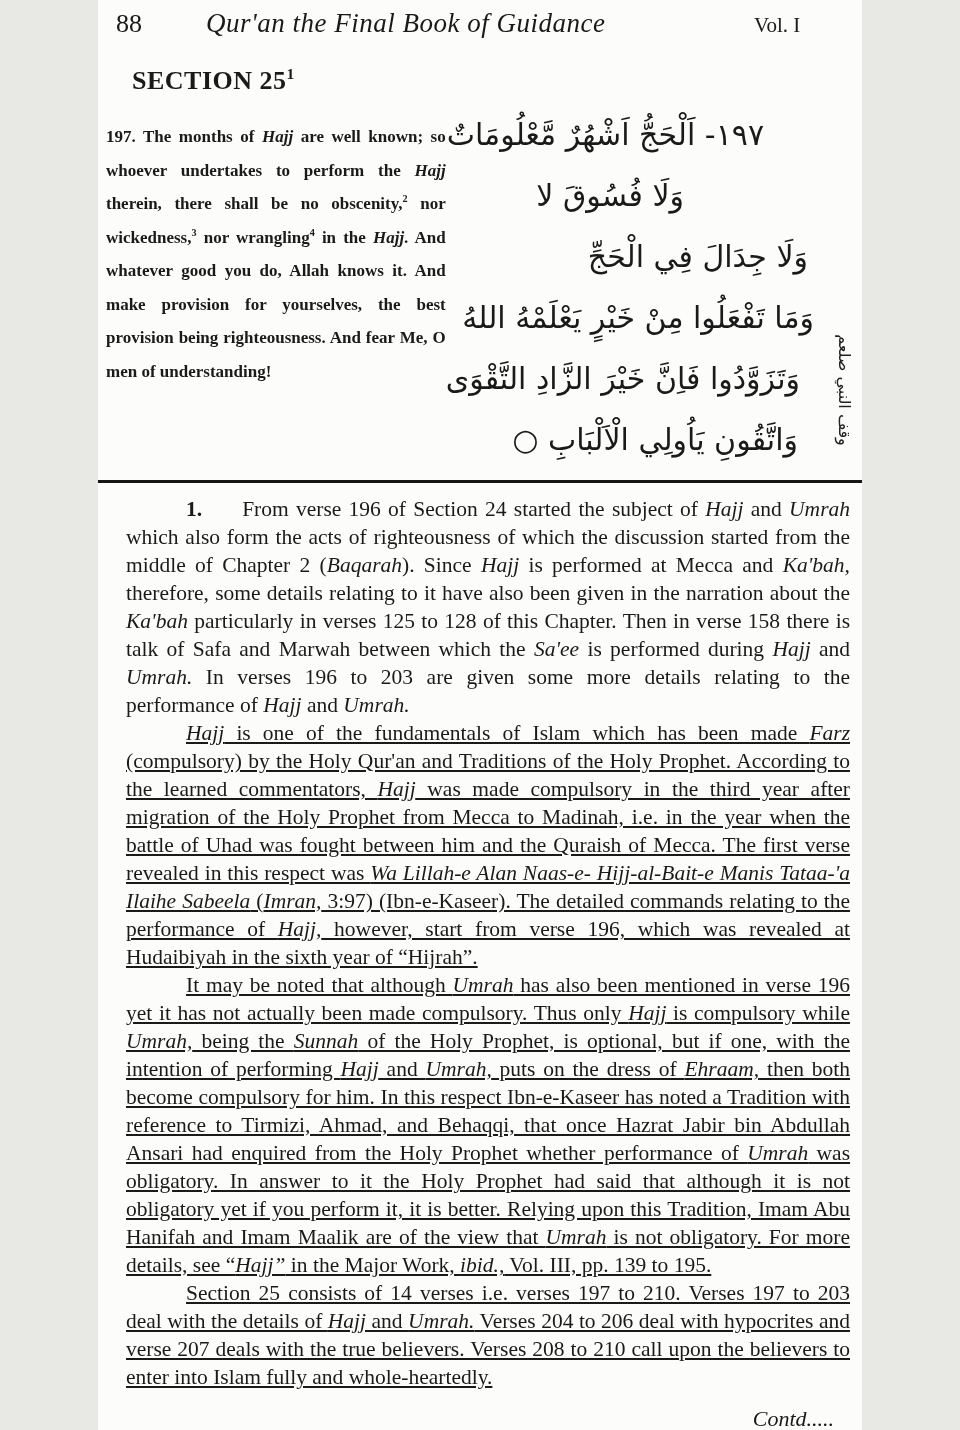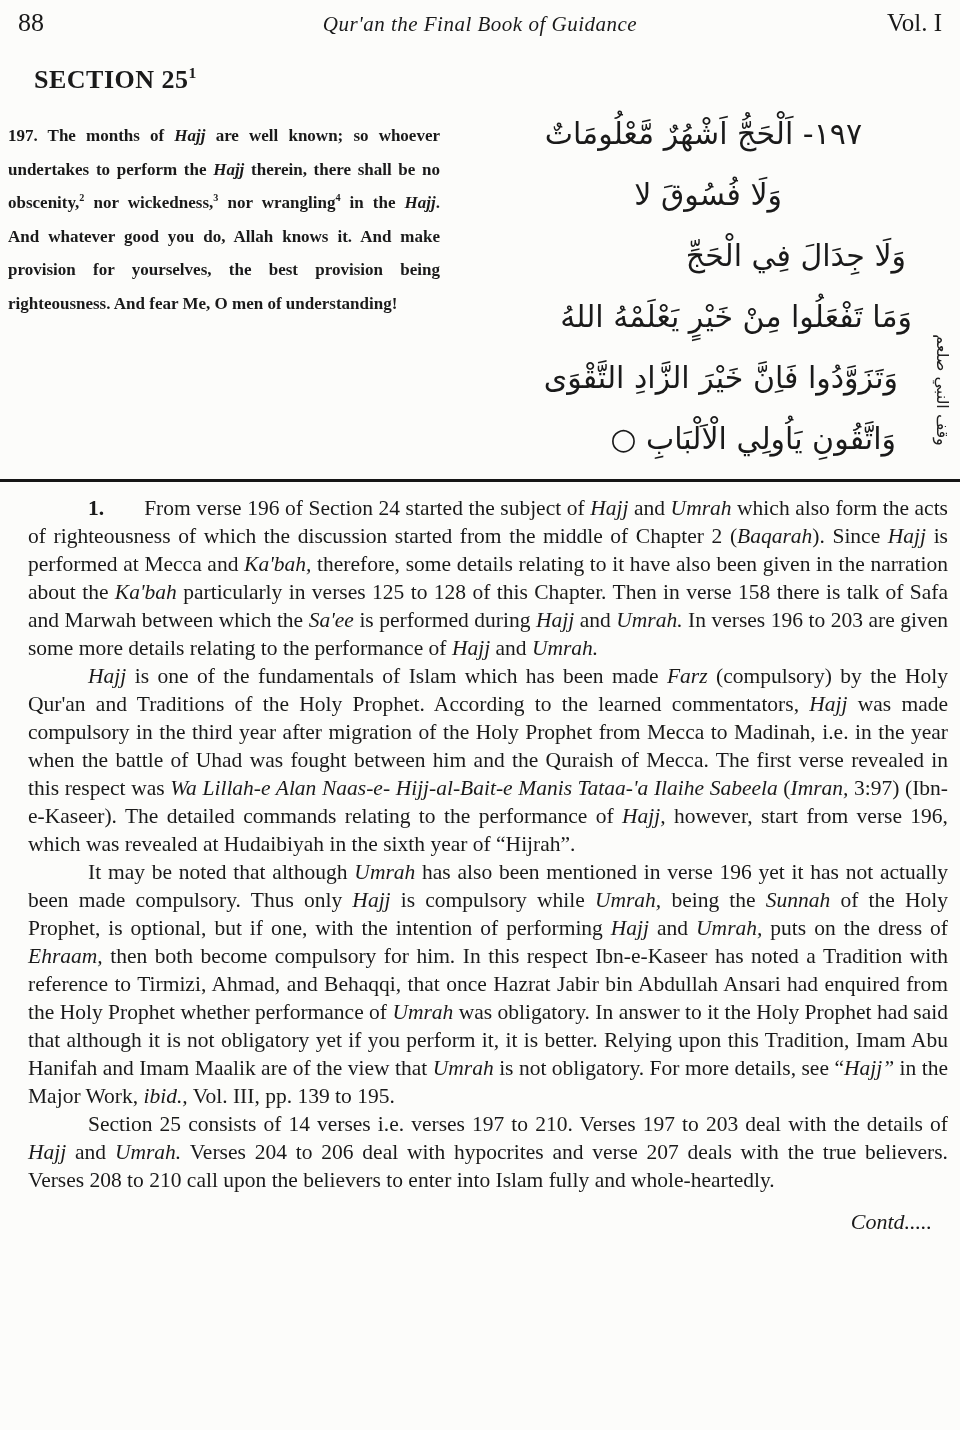--- a/index.html
+++ b/index.html
@@ -1,28 +1,28 @@
 <!DOCTYPE html>
 <html><head>
 <meta charset="utf-8">
 <style>
   html,body { margin:0; padding:0; background:#e8e8e4; }
   .page {
-    position:relative; width:960px; height:1430px; margin:0 auto;
+    position:relative; width:764px; height:1430px; margin:0 auto;
     background:#fcfcfa; color:#1a1a1a; overflow:hidden;
     font-family:"Liberation Serif", serif;
   }
   .it { font-style:italic; }
   sup { font-size:0.6em; vertical-align:super; line-height:0; }
 
   
   .hdr { display:flex; align-items:baseline; padding:8px 18px 0 18px; }
   .hdr .pageno { width:90px; font-size:26px; }
-  .hdr .rtitle { flex:1; text-align:center; font-style:italic; font-size:21px; letter-spacing:0.5px; }
-  .hdr .vol { width:90px; text-align:right; font-size:25px; }
+  .hdr .rtitle { flex:1; font-style:italic; font-size:27px; letter-spacing:0.5px; }
+  .hdr .vol { width:90px; font-size:21px; }
 
   
   .sect { margin-top:27px; font-weight:bold; font-size:26px; letter-spacing:0.5px;margin-left:34px; }
 
   
   .main { display:flex; margin-top:24px; padding:0 10px 0 8px; }
   .english {
     width:432px; font-weight:bold; font-size:17px; line-height:33.5px;
     text-align:justify; text-align-last:left;
   }
@@ -45,21 +45,21 @@
     color:#222;
   }
 
   
   .rule { border:none; border-top:3px solid #161616; margin:10px 0 0 0; width:960px; }
 
   
   .fnotes { padding:12px 12px 0 28px; font-size:21.5px; line-height:28px; text-align:justify; }
   .fnotes p { margin:0; }
   .fn-num { font-weight:bold; margin-left:60px; margin-right:40px; }
-  .fn-indent { text-indent:60px; }
+  .fn-indent { text-indent:60px;text-decoration:underline; }
   .contd { margin-top:14px; padding-right:16px; text-align:right; font-style:italic; font-size:22px; }
 </style>
 </head>
 <body>
 
 <div class="page">
 
   <div class="hdr">
     <div class="pageno">88</div>
     <div class="rtitle">Qur'an the Final Book of Guidance</div>

